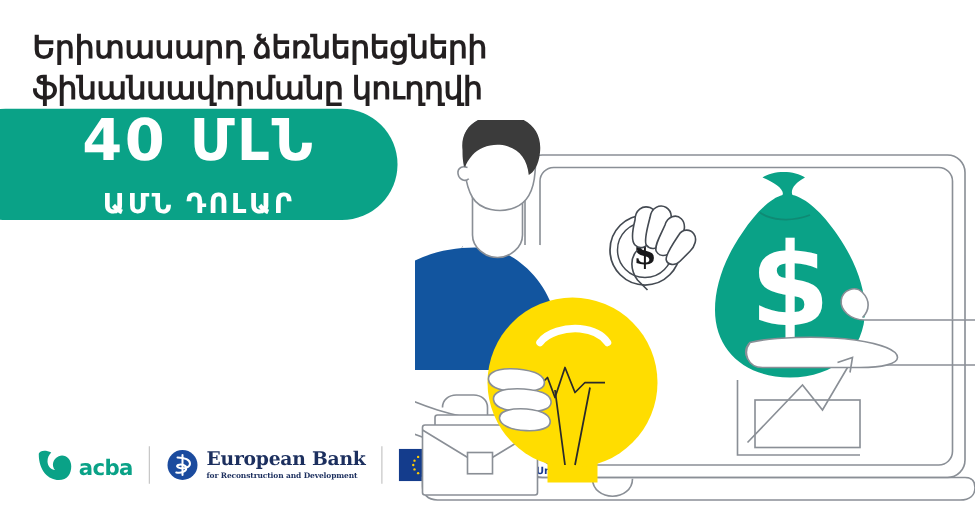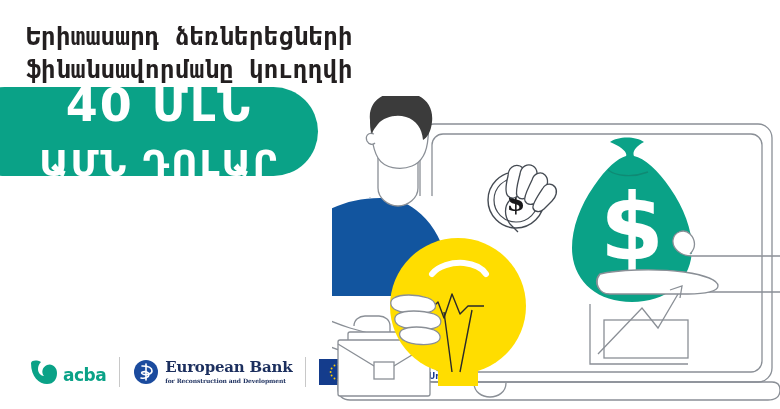--- a/index.html
+++ b/index.html
@@ -18,21 +18,21 @@
     overflow: hidden;
   }
 
   
   .headline {
     position: absolute;
     left: 26px;
     top: 22px;
     width: 470px;
     color: #231f20;
-    font-family: Liberation Mono, monospace;
+    font-family: Liberation Sans, sans-serif;
     font-weight: bold;
     font-size: 25px;
     line-height: 1.32;
     letter-spacing: -0.2px;
     white-space: pre-line;
   }
 
   
   .pill {
     position: absolute;
@@ -60,21 +60,21 @@
     font-weight: bold;
     font-size: 46px;
     line-height: 1.0;
     letter-spacing: 2px;
     margin-bottom: 18px;
   }
   .pill-line2 {
     color: #ffffff;
     font-family: "DejaVu Sans", sans-serif;
     font-weight: bold;
-    font-size: 36px;
+    font-size: 22px;
     line-height: 1.0;
     letter-spacing: 2px;
   }
 
   
   .logo-bar {
     position: absolute;
     left: 28px;
     top: 352px;
     height: 40px;

